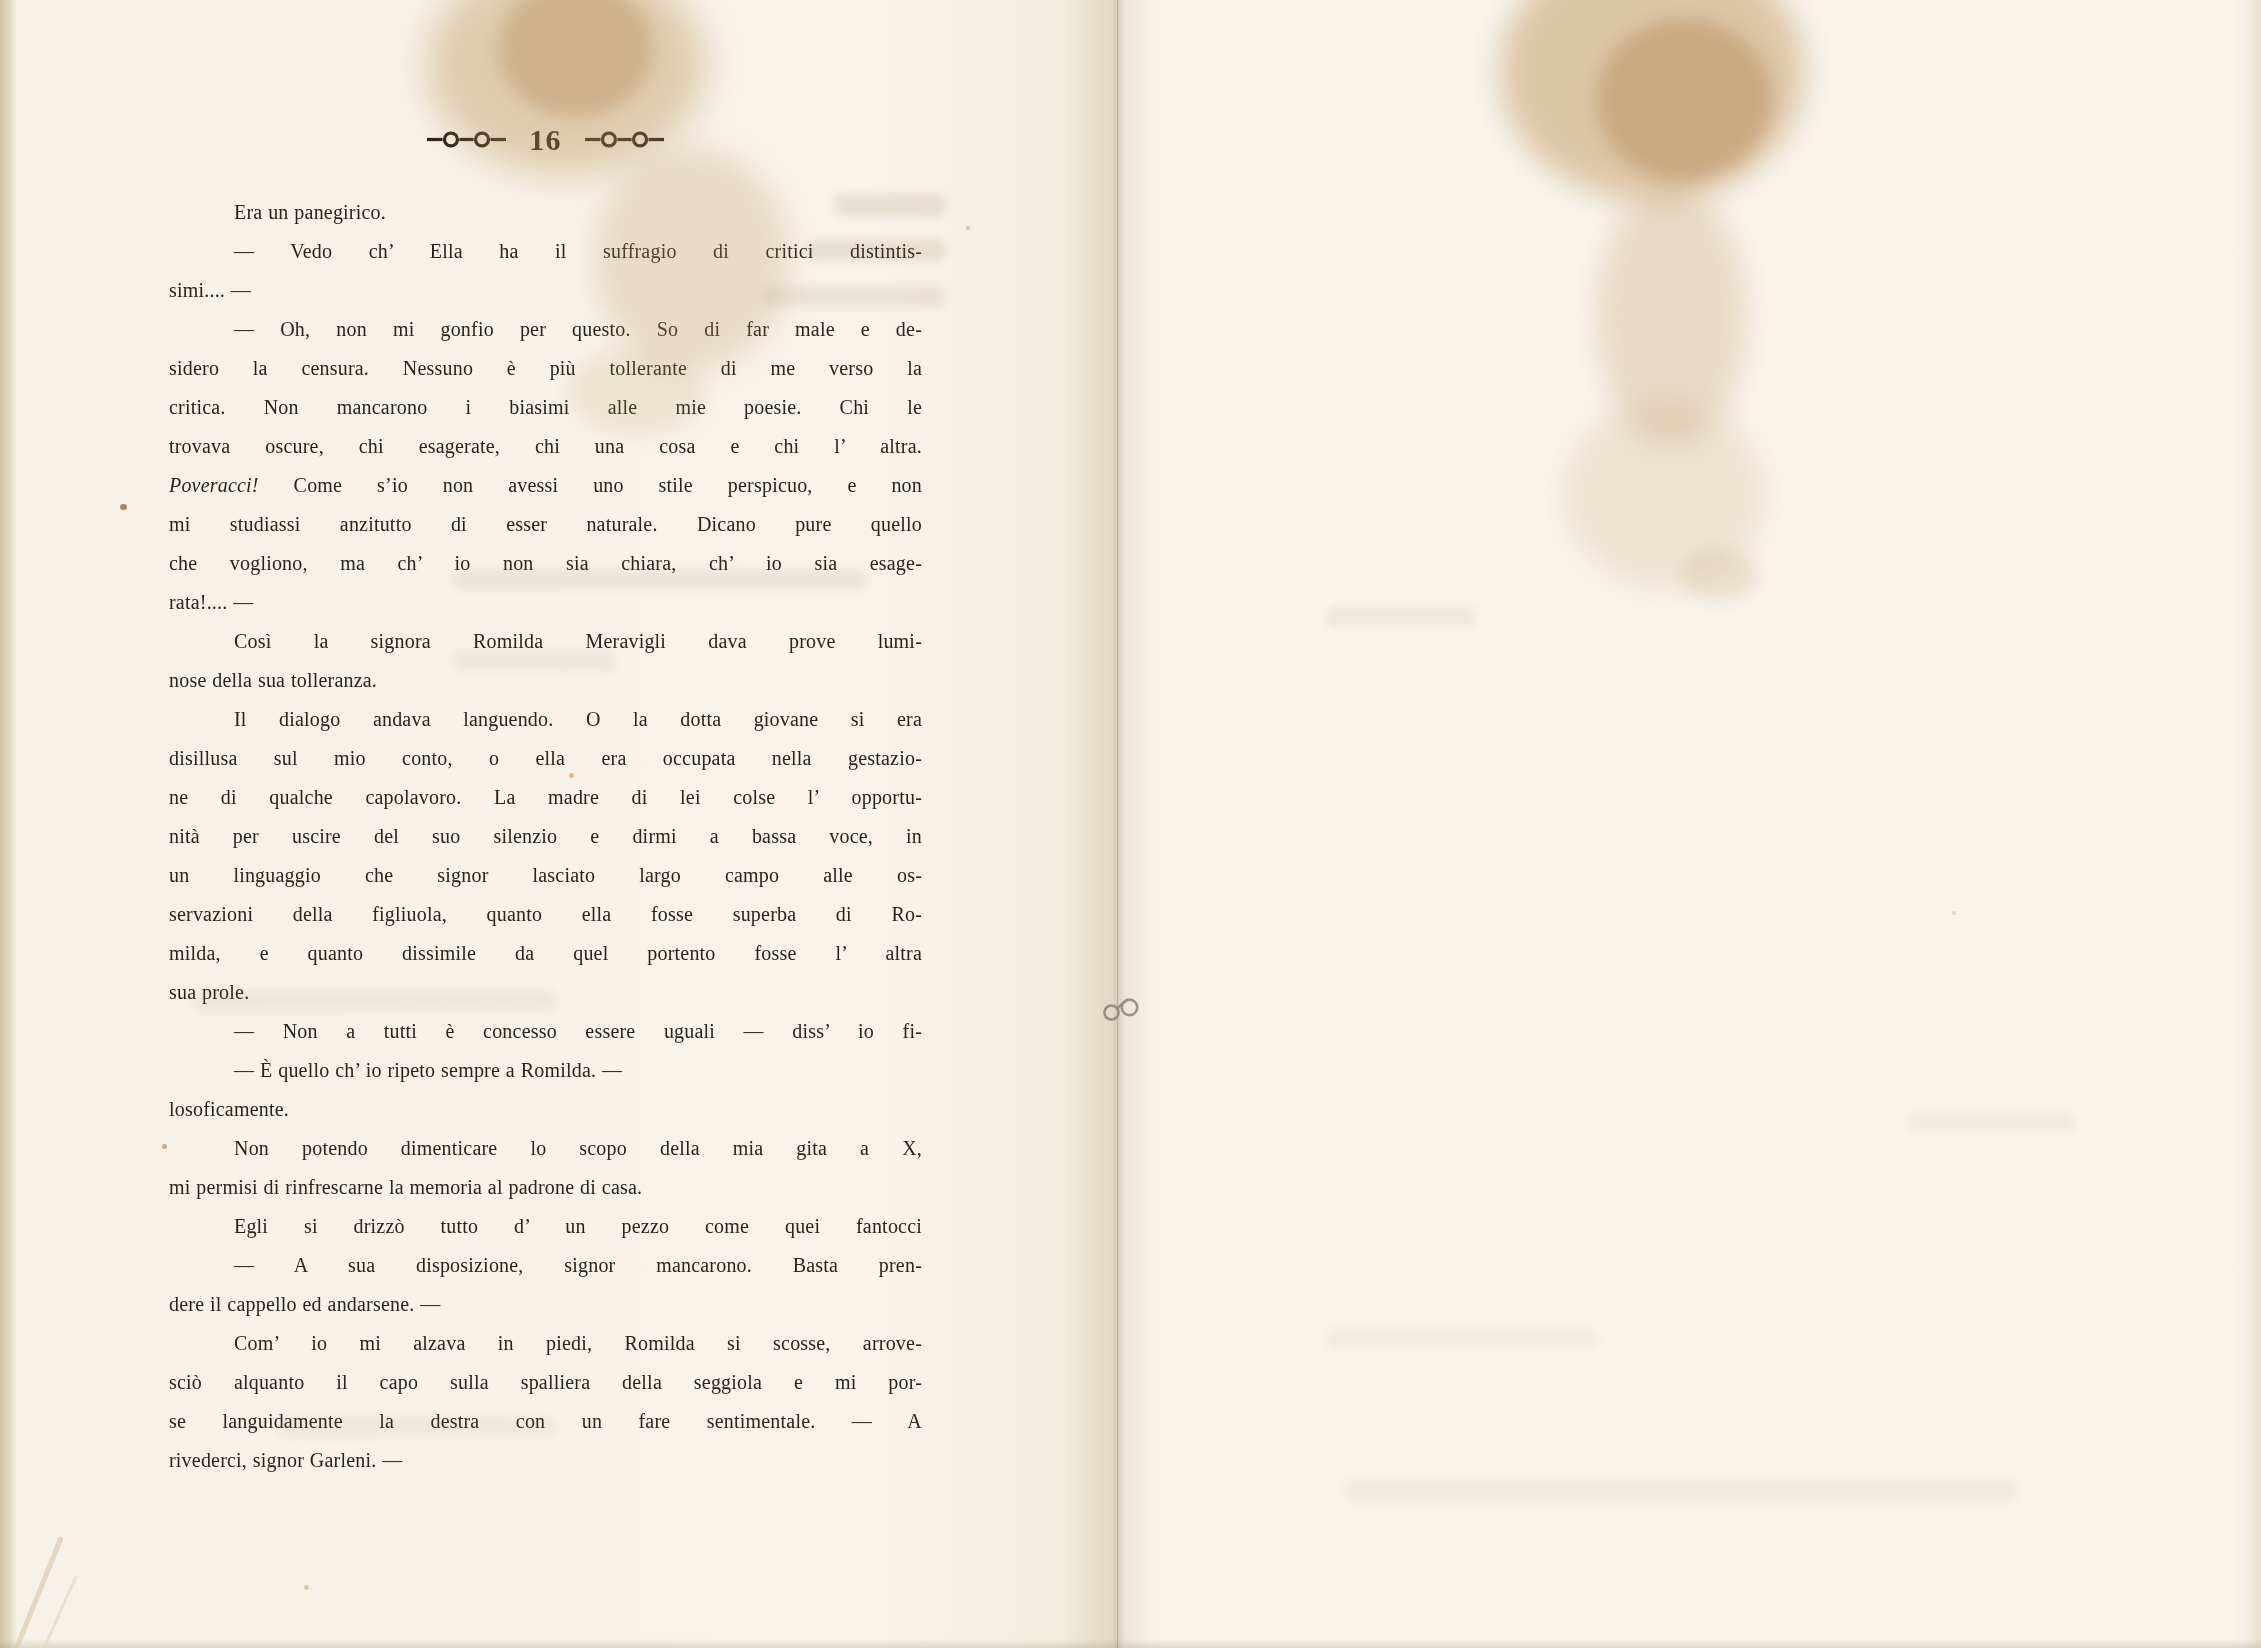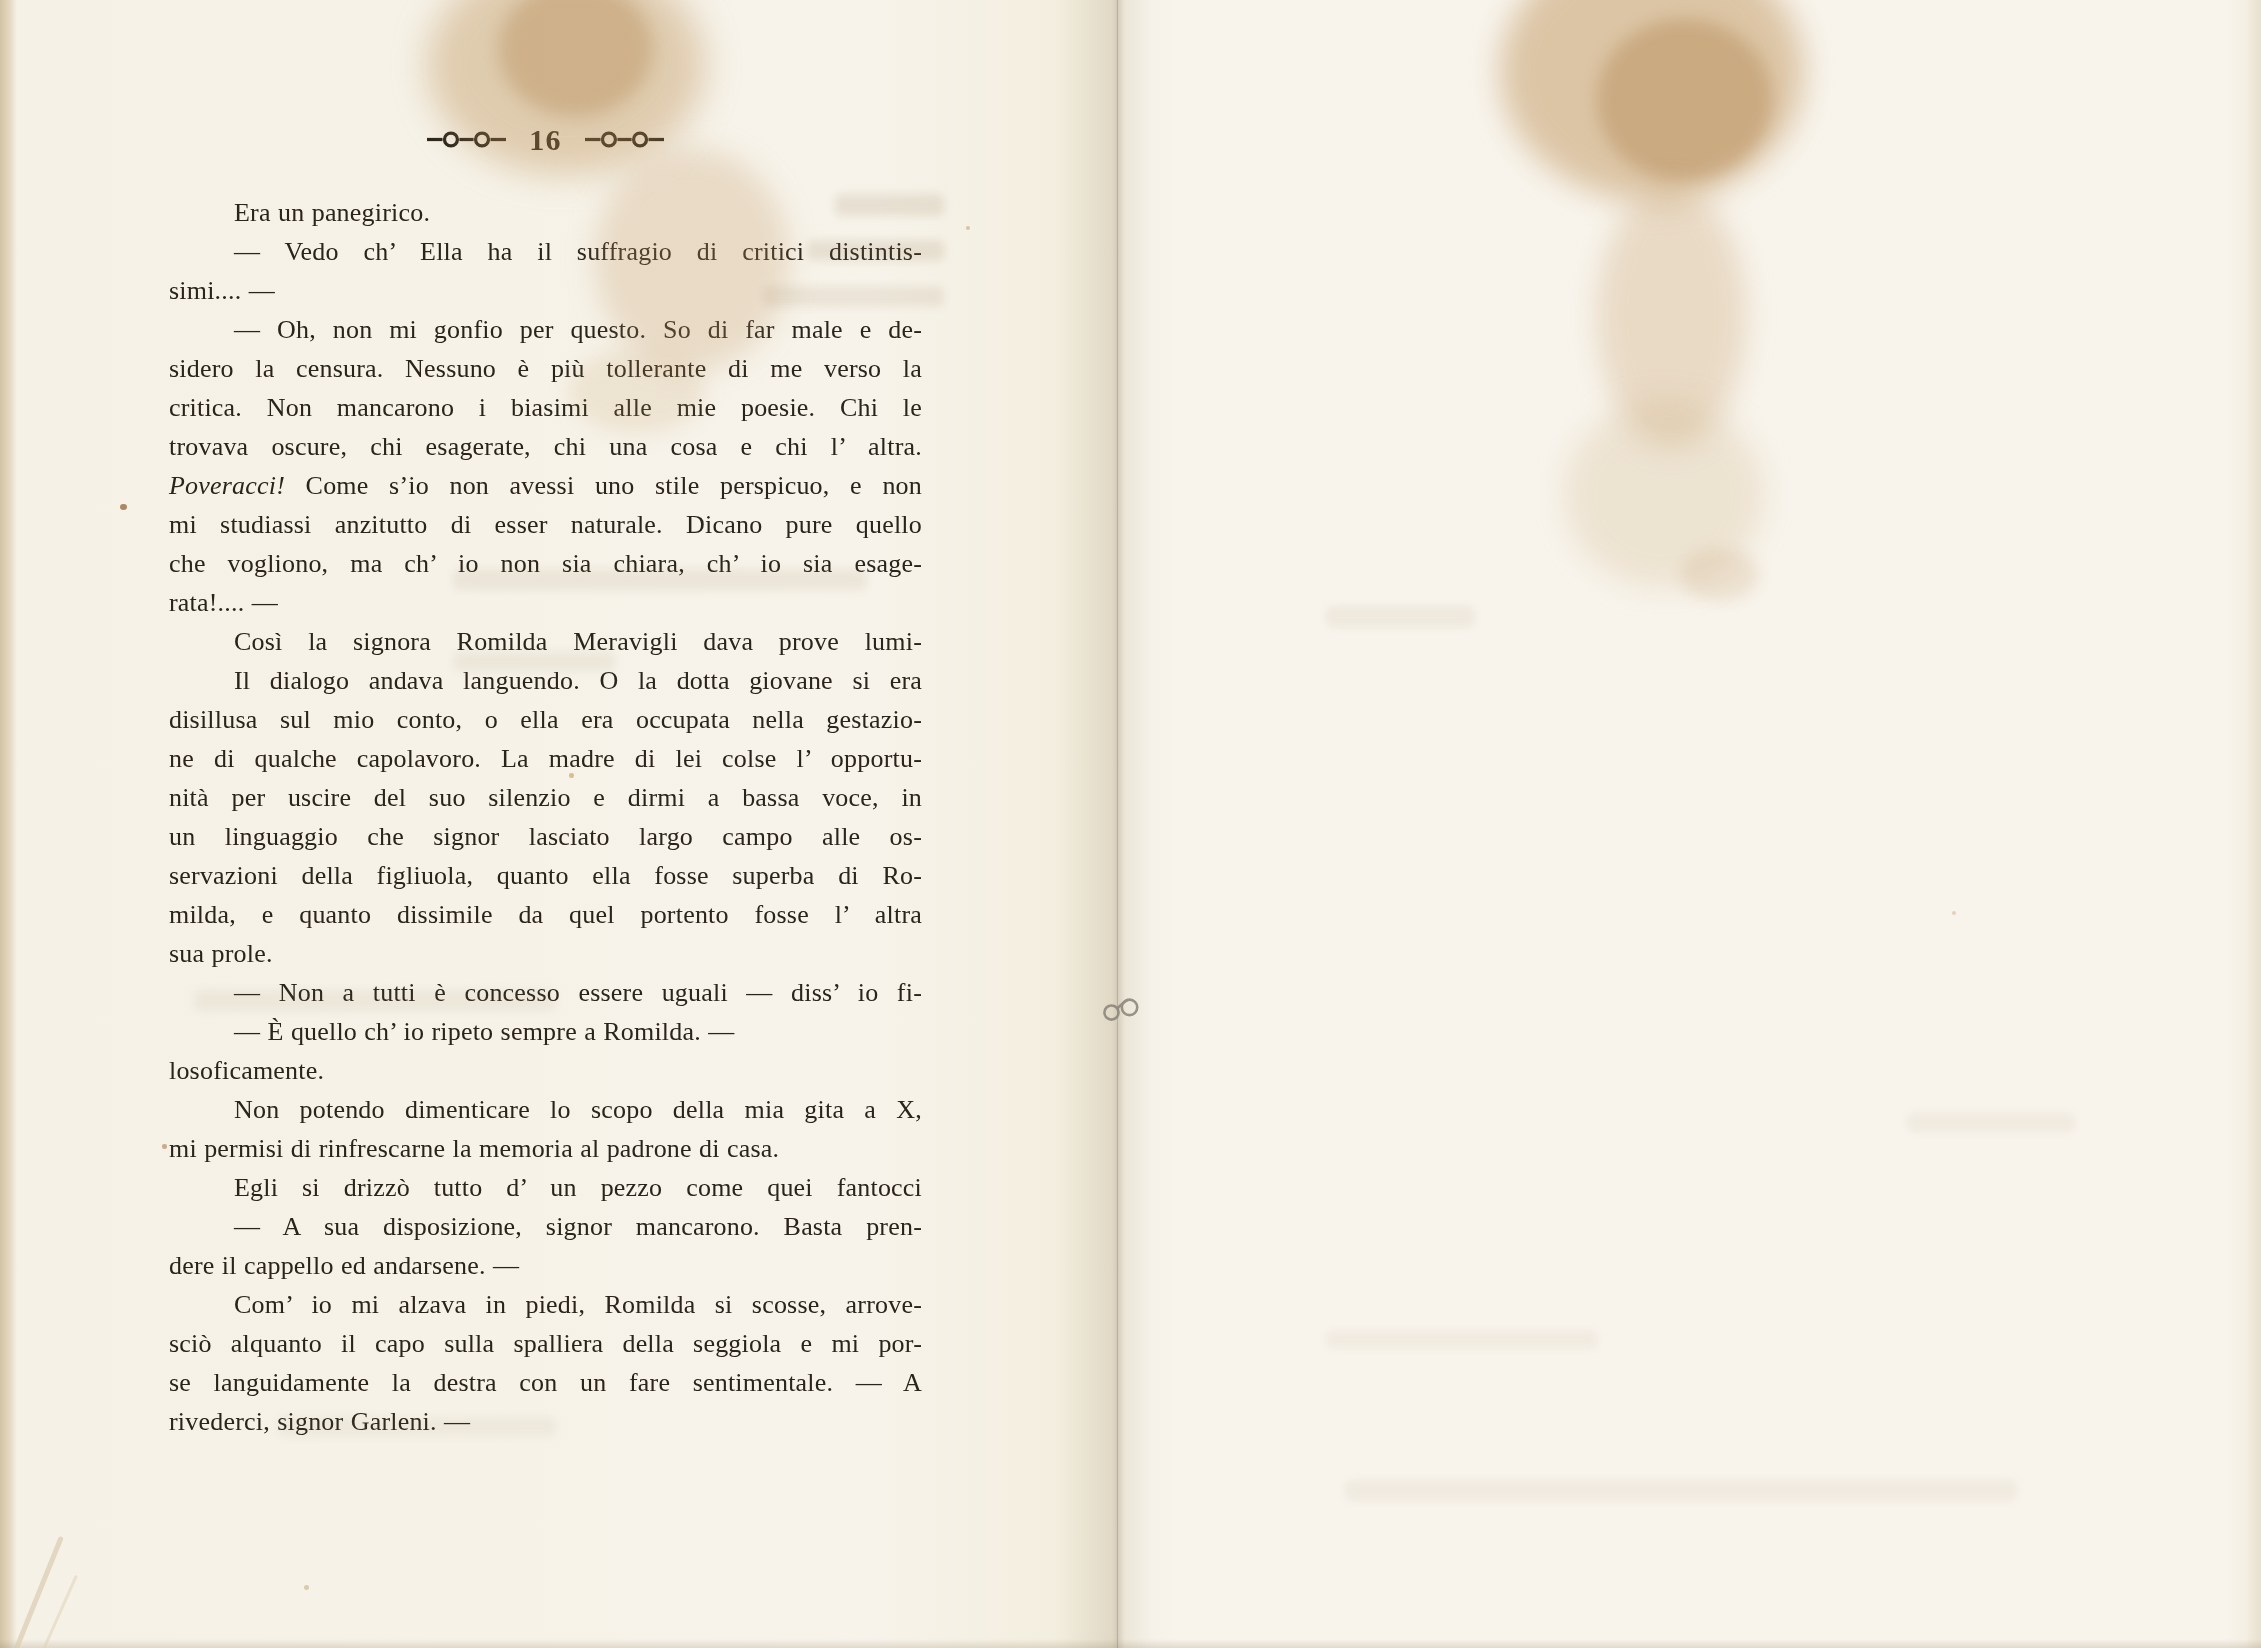--- a/index.html
+++ b/index.html
@@ -13,21 +13,21 @@
 
   
   .page-header{position:absolute;display:flex;align-items:center;justify-content:center;gap:23px;height:39px;color:#2a241b;}
   .hdr-left{left:169px;top:120px;width:753px;}
   .pagenum{font-size:30px;font-weight:700;letter-spacing:1.3px;line-height:39px;color:#26211a;}
   .orn{display:block;}
 
   
   .textblock{position:absolute;color:#2a241b;}
   .tb-left{left:169px;top:193px;width:753px;}
-  .line{width:100%;height:39px;font-size:26px;line-height:39px;text-align:justify;text-align-last:justify;white-space:nowrap;letter-spacing:0.2px;word-spacing:0.6px;}
+  .line{width:100%;height:39px;font-size:20px;line-height:39px;text-align:justify;text-align-last:justify;white-space:nowrap;letter-spacing:0.2px;word-spacing:0.6px;}
   .line.last{text-align-last:left;}
   .line.indent{text-indent:65px;}
   .line i{font-style:italic;}
 
   
   .gutter-shadow{position:absolute;left:1060px;top:0;width:116px;height:1648px;
     background:linear-gradient(90deg,rgba(90,70,40,0) 0%,rgba(90,70,40,0.07) 45%,rgba(60,45,25,0.14) 50%,rgba(90,70,40,0.03) 56%,rgba(90,70,40,0) 100%);}
   .gutter-line{position:absolute;left:1117px;top:0;width:1.3px;height:1648px;background:rgba(100,80,55,0.22);}
   .thread{position:absolute;left:1096px;top:979px;}
 
@@ -106,20 +106,21 @@
         <div class="line last"><span>simi.... —</span></div>
         <div class="line indent"><span>— Oh, non mi gonfio per questo. So di far male e de-</span></div>
         <div class="line"><span>sidero la censura. Nessuno è più tollerante di me verso la</span></div>
         <div class="line"><span>critica. Non mancarono i biasimi alle mie poesie. Chi le</span></div>
         <div class="line"><span>trovava oscure, chi esagerate, chi una cosa e chi l’ altra.</span></div>
         <div class="line"><span></span><i>Poveracci!</i><span> Come s’io non avessi uno stile perspicuo, e non</span></div>
         <div class="line"><span>mi studiassi anzitutto di esser naturale. Dicano pure quello</span></div>
         <div class="line"><span>che vogliono, ma ch’ io non sia chiara, ch’ io sia esage-</span></div>
         <div class="line last"><span>rata!.... —</span></div>
         <div class="line indent"><span>Così la signora Romilda Meravigli dava prove lumi-</span></div>
+        <div class="line last"><span>nose della sua tolleranza.</span></div>
         <div class="line indent"><span>Il dialogo andava languendo. O la dotta giovane si era</span></div>
         <div class="line"><span>disillusa sul mio conto, o ella era occupata nella gestazio-</span></div>
         <div class="line"><span>ne di qualche capolavoro. La madre di lei colse l’ opportu-</span></div>
         <div class="line"><span>nità per uscire del suo silenzio e dirmi a bassa voce, in</span></div>
         <div class="line"><span>un linguaggio che signor lasciato largo campo alle os-</span></div>
         <div class="line"><span>servazioni della figliuola, quanto ella fosse superba di Ro-</span></div>
         <div class="line"><span>milda, e quanto dissimile da quel portento fosse l’ altra</span></div>
         <div class="line last"><span>sua prole.</span></div>
         <div class="line indent"><span>— Non a tutti è concesso essere uguali — diss’ io fi-</span></div>
         <div class="line indent last"><span>— È quello ch’ io ripeto sempre a Romilda. —</span></div>

